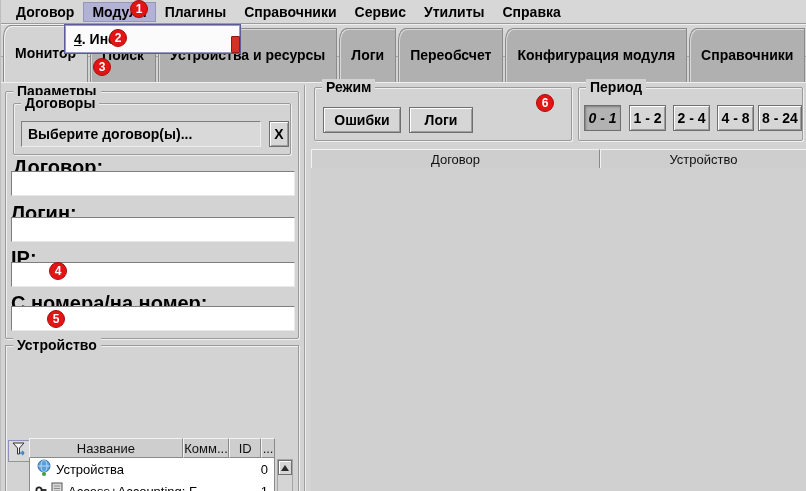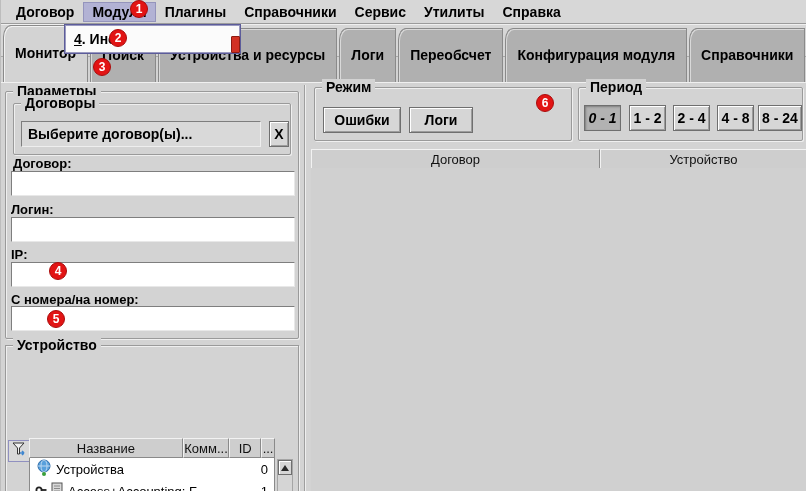--- a/index.html
+++ b/index.html
@@ -38,21 +38,21 @@
   
   .content{position:absolute;left:0;top:82px;width:806px;height:409px;background:#d3d3d3;border-top:1px solid #f0f0f0;}
   .vsplit{position:absolute;left:303px;top:84px;width:1px;height:407px;background:#9e9e9e;box-shadow:1px 0 0 #eee;}
 
   
   .group{position:absolute;border:1px solid #9a9a9a;border-radius:2px;
     box-shadow:inset 1px 1px 0 #efefef, 1px 1px 0 #efefef;box-sizing:border-box;}
   .gtitle{position:absolute;top:-9px;left:7px;background:#d3d3d3;padding:0 4px;font-size:14px;font-weight:bold;color:#000;white-space:nowrap;}
 
   
-  .lbl{position:absolute;font-size:13px;font-weight:bold;color:#000;white-space:nowrap;}
+  .lbl{position:absolute;font-size:20px;font-weight:bold;color:#000;white-space:nowrap;}
   .inp{position:absolute;background:#fff;border:1px solid #7e7e7e;border-bottom-color:#e8e8e8;border-right-color:#e8e8e8;
     box-sizing:border-box;font:14px "Liberation Sans",sans-serif;padding:2px 4px;outline:none;}
   .picker{position:absolute;background:#d9d9d9;border:1px solid #7e7e7e;border-bottom-color:#eee;border-right-color:#eee;
     box-sizing:border-box;font-size:14px;font-weight:bold;color:#000;display:flex;align-items:center;padding-left:6px;white-space:nowrap;overflow:hidden;}
   .btn{position:absolute;background:#d6d6d6;border:1px solid #6f6f6f;
     box-shadow:inset 1px 1px 0 #fff, inset -1px -1px 0 #9c9c9c;box-sizing:border-box;
     font-size:14px;font-weight:bold;color:#000;display:flex;align-items:center;justify-content:center;cursor:default;white-space:nowrap;}
   .btn.pressed{background:#b2b2b2;box-shadow:inset 1px 1px 2px #7f7f7f;font-style:italic;}
 
   

